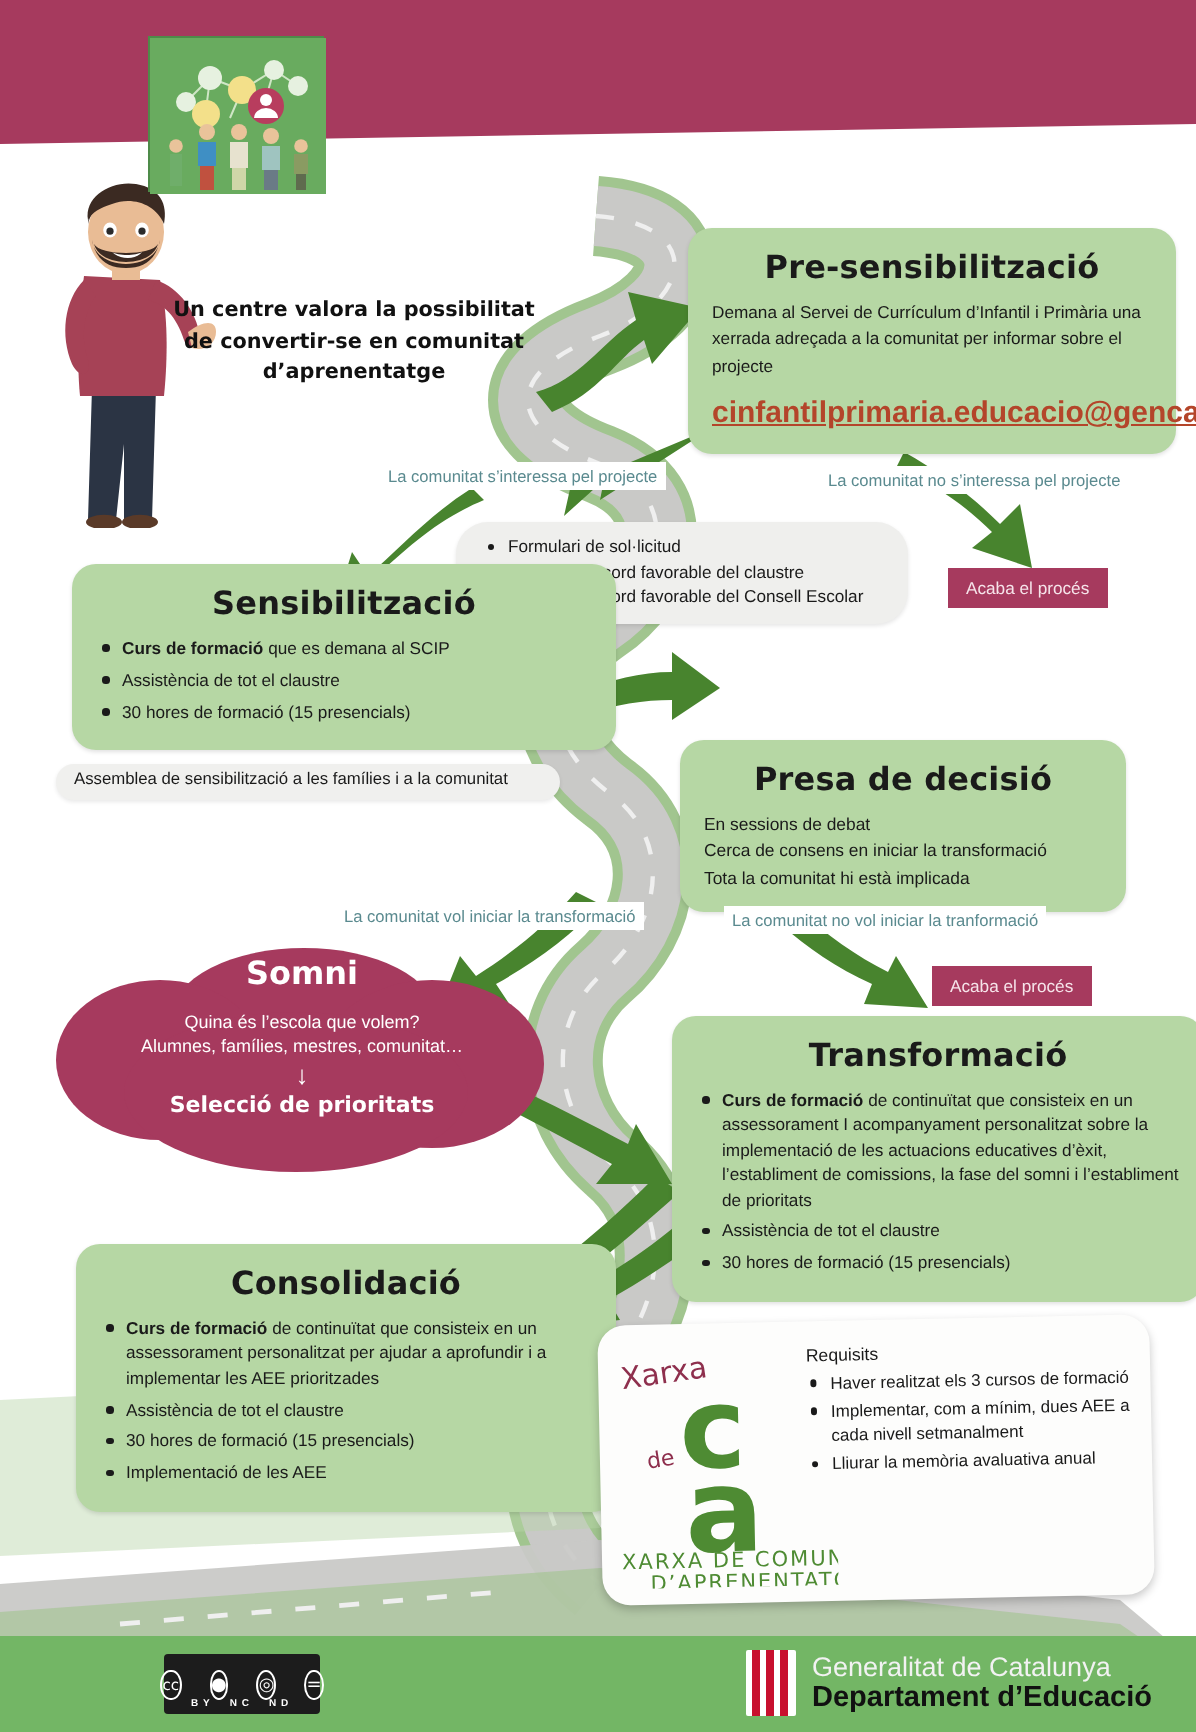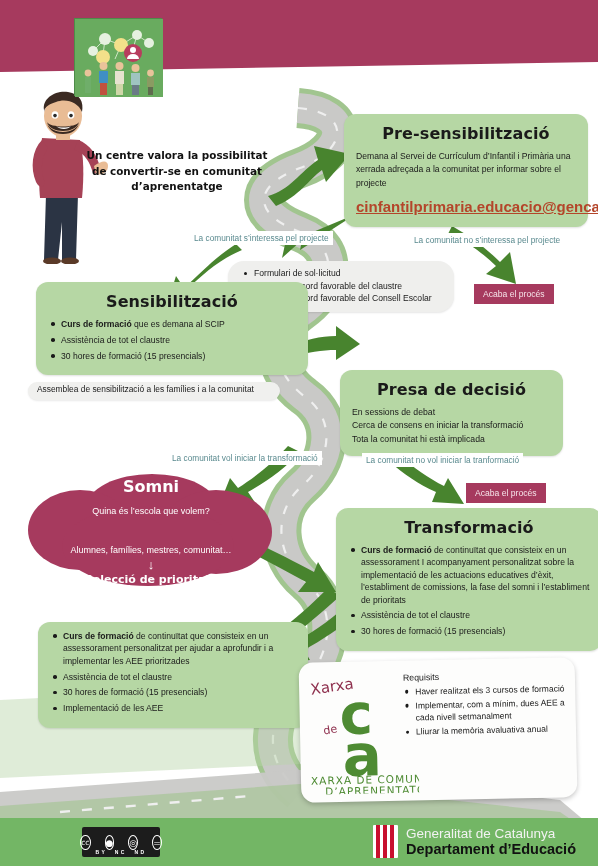--- a/index.html
+++ b/index.html
@@ -131,21 +131,21 @@
   #presa { left:340px; top:346px; width:223px;margin-top:24px; }
   #presa p { font-size:8.7px; line-height:13.4px; }
 
   
   #somni {
     position:absolute; left:28px; top:468px; width:246px; height:122px; z-index:4;
   }
   .somni-txt { position:absolute; left:0; top:0; width:246px; text-align:center; color:#fff; }
   .somni-title { margin-top:9px; font-size:16px; font-weight:bold; font-family:"DejaVu Sans", sans-serif; }
   .somni-l1 { margin-top:10px; font-size:9px; }
-  .somni-l2 { margin-top:29px; font-size:9px; }
+  .somni-l2 { margin-top:2px; font-size:9px; }
   .somni-arr { margin-top:3px; font-size:13px; line-height:13px; }
   .somni-l3 { margin-top:2px; font-size:11px; font-weight:bold; font-family:"DejaVu Sans", sans-serif; }
 
   
   #transf { left:336px; top:508px; width:266px; }
   
   #consol { left:38px; top:622px; width:270px; }
 
   
   #requisits {
@@ -368,20 +368,21 @@
   <div class="node gbox" id="transf">
     <h3>Transformació</h3>
     <ul>
       <li><span class="b">Curs de formació</span><span> de continuïtat que consisteix en un assessorament I acompanyament personalitzat sobre la implementació de les actuacions educatives d’èxit, l’establiment de comissions, la fase del somni i l’establiment de prioritats</span></li>
       <li><span>Assistència de tot el claustre</span></li>
       <li><span>30 hores de formació (15 presencials)</span></li>
     </ul>
   </div>
 
   <div class="node gbox" id="consol">
+    <h3>Consolidació</h3>
     <ul>
       <li><span class="b">Curs de formació</span><span> de continuïtat que consisteix en un assessorament personalitzat per ajudar a aprofundir i a implementar les AEE prioritzades</span></li>
       <li><span>Assistència de tot el claustre</span></li>
       <li><span>30 hores de formació (15 presencials)</span></li>
       <li><span>Implementació de les AEE</span></li>
     </ul>
   </div>
 
   <div id="requisits">
     <div class="req-logo">

